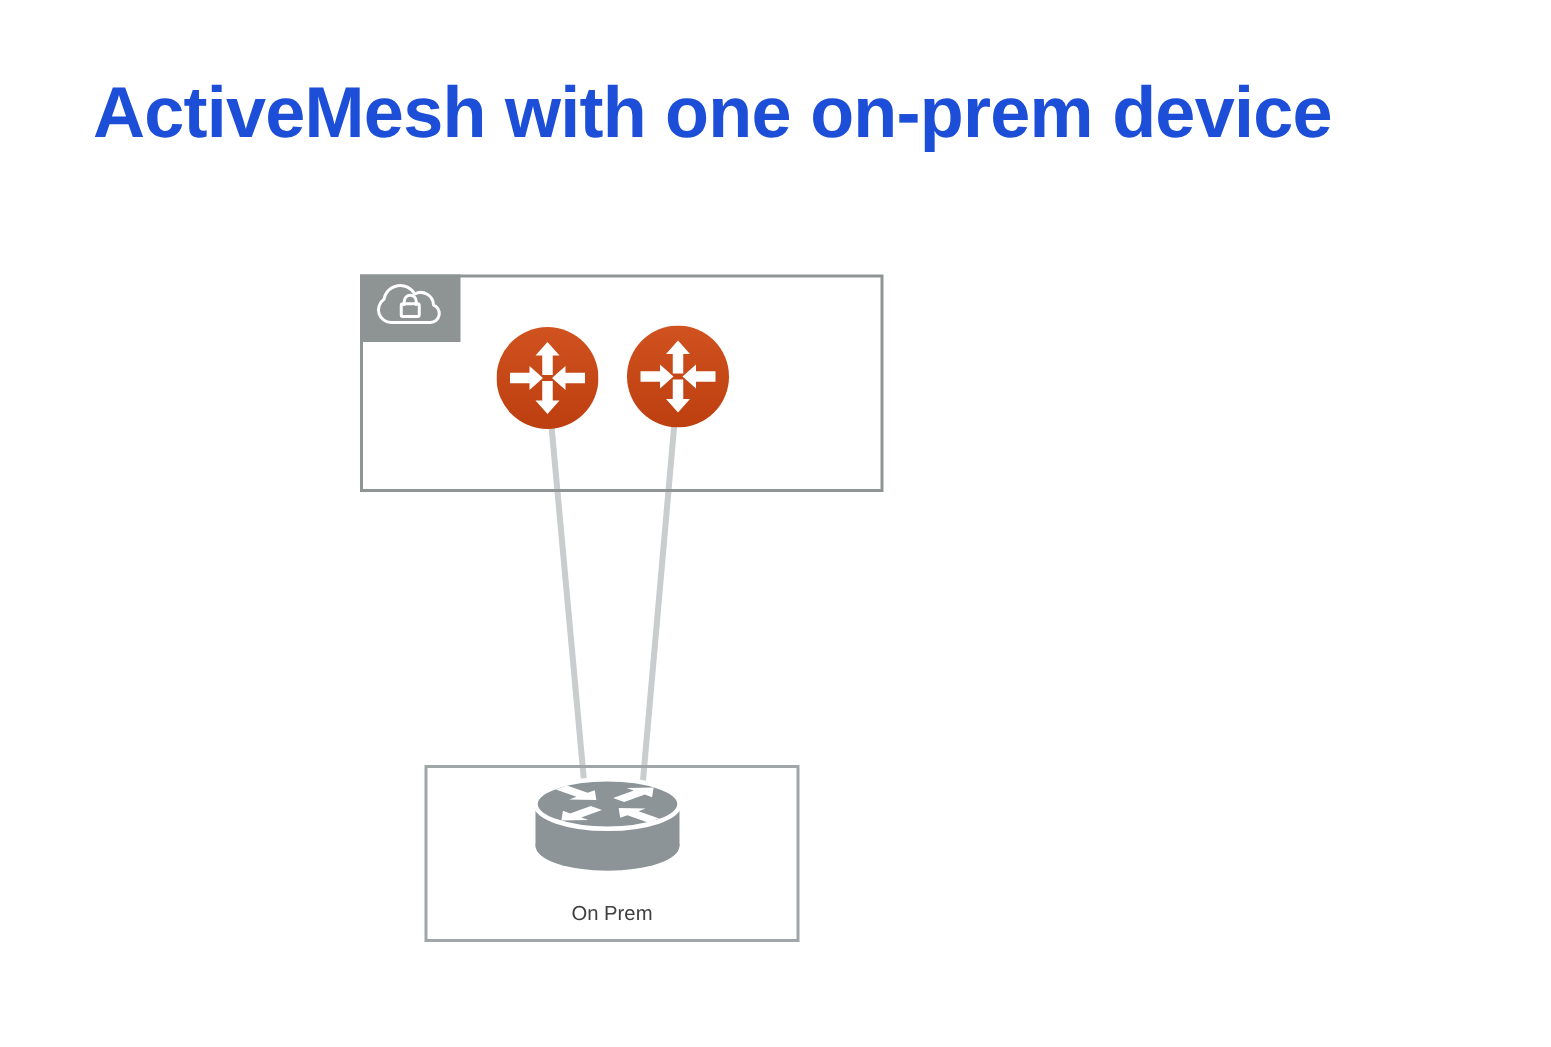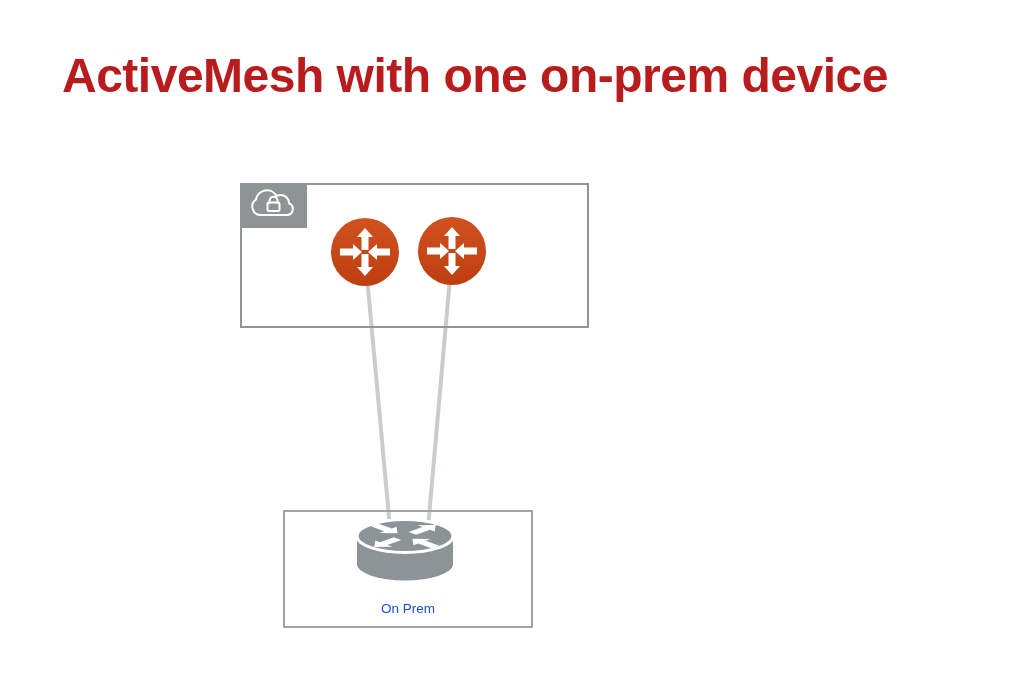--- a/index.html
+++ b/index.html
@@ -16,21 +16,21 @@
     overflow: hidden;
   }
   .title {
     position: absolute;
     left: 62px;
     top: 48px;
     margin: 0;
     font-size: 48px;
     font-weight: 600;
     letter-spacing: -0.5px;
-    color: #b91c1c;
+    color: #1d4ed8;
     white-space: nowrap;
   }
   .lines-svg {
     position: absolute;
     left: 0;
     top: 0;
     width: 1034px;
     height: 698px;
   }
   .cloud-box {
@@ -73,21 +73,21 @@
     width: 120px;
     height: 80px;
   }
   .onprem-label {
     position: absolute;
     left: 0;
     right: 0;
     bottom: 10px;
     text-align: center;
     font-size: 13.5px;
-    color: #1d4ed8;
+    color: #404040;
   }
 </style>
 </head>
 <body>
 
 <div class="slide">
 
   <h1 class="title">ActiveMesh with one on-prem device</h1>
 
   <svg class="lines-svg" viewBox="0 0 1034 698" aria-hidden="true">

